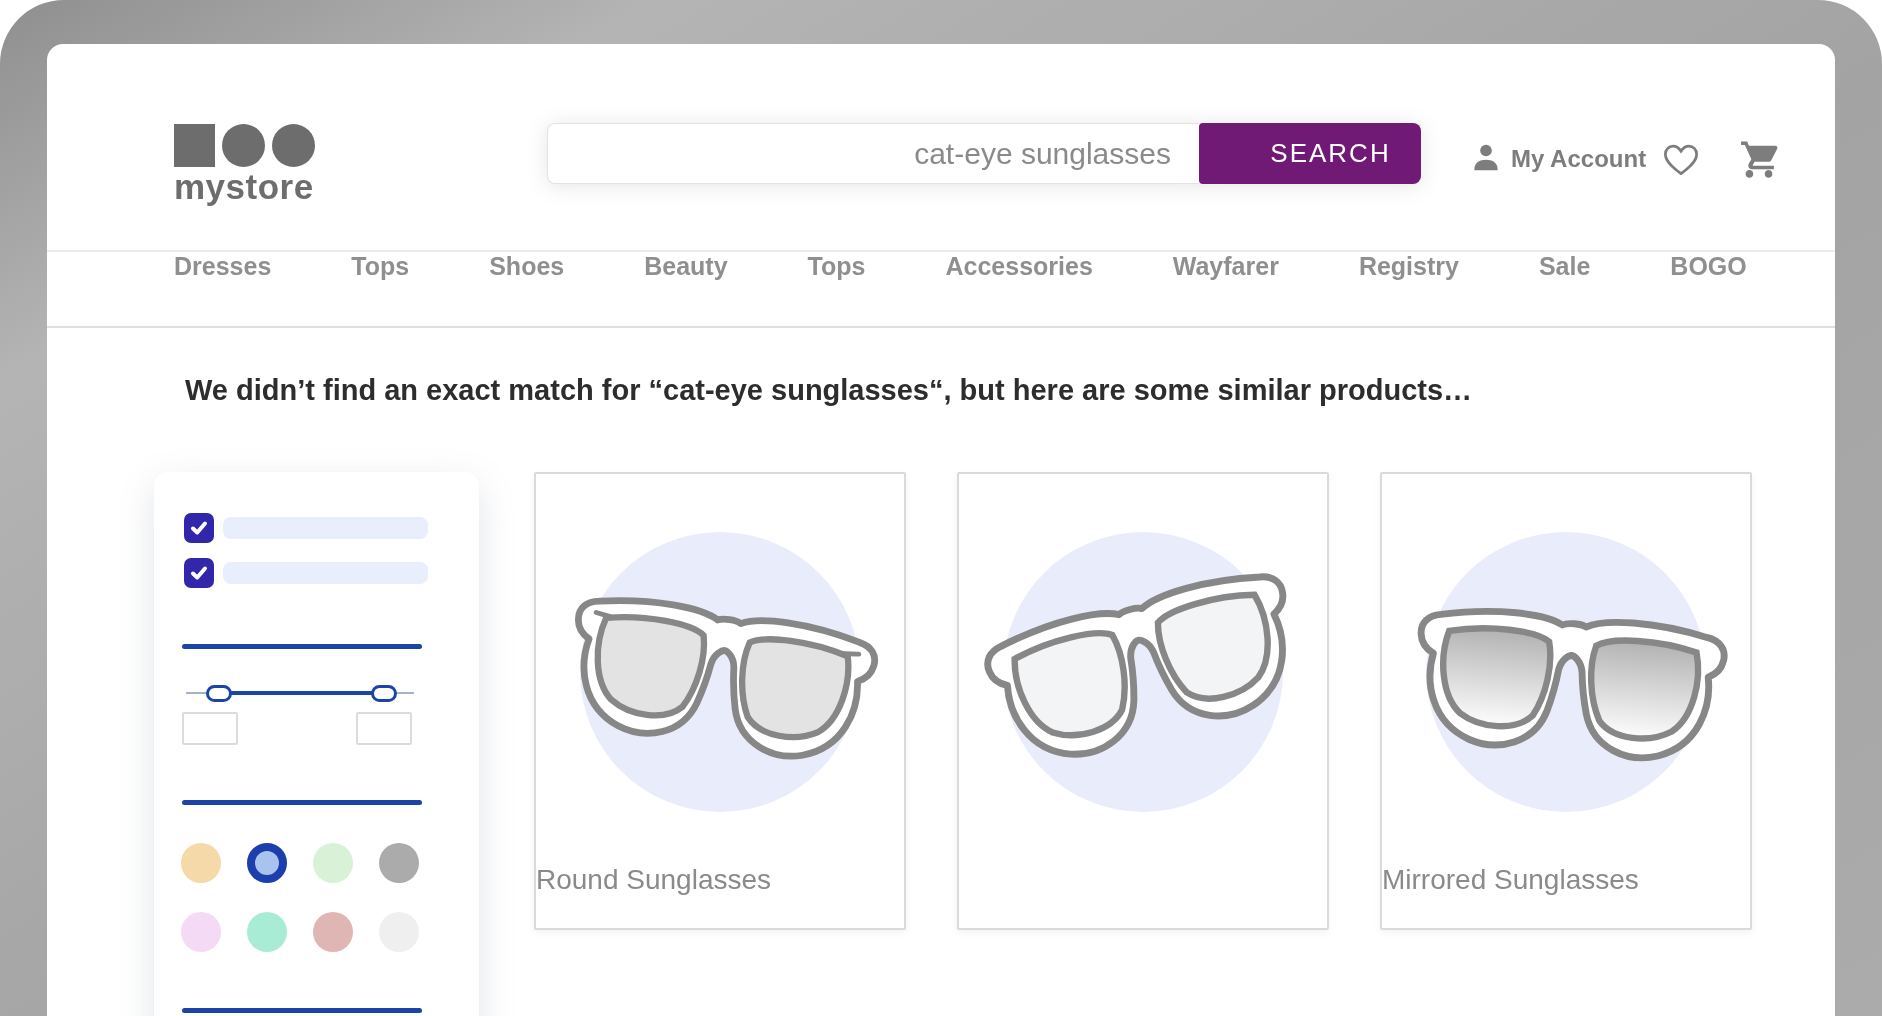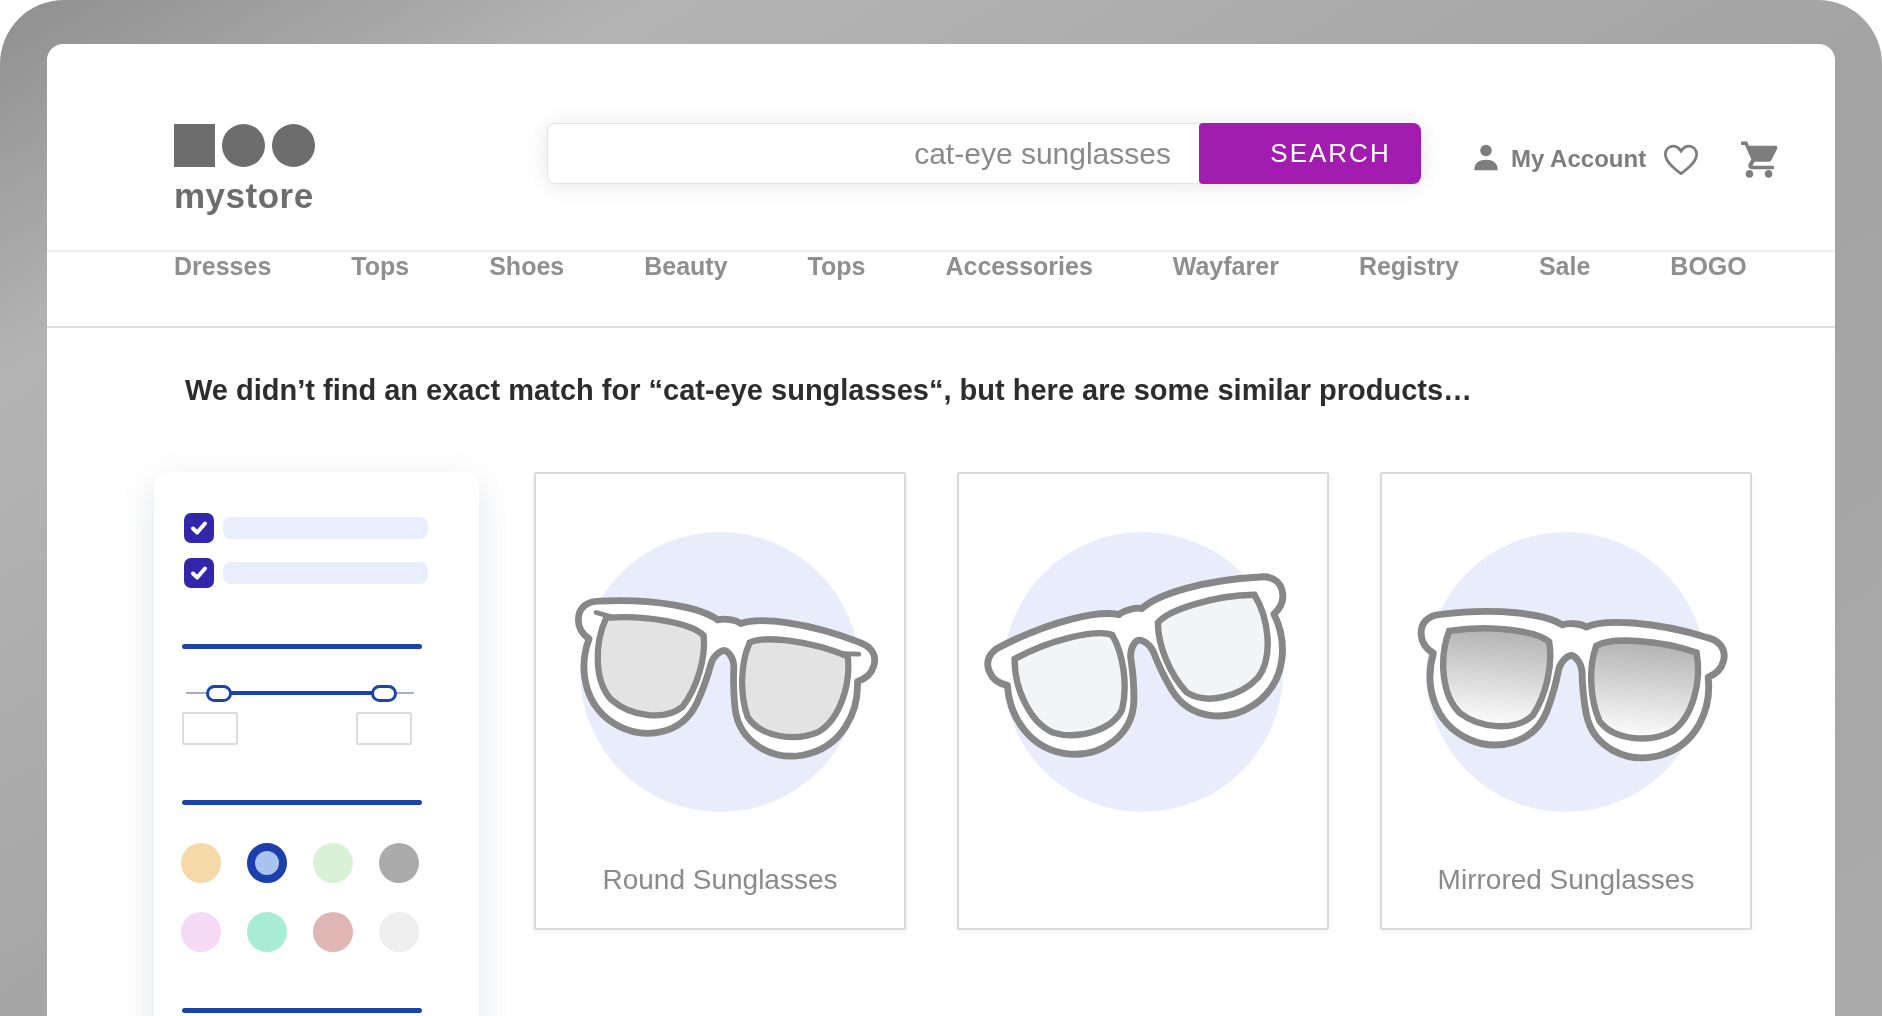--- a/index.html
+++ b/index.html
@@ -10,28 +10,28 @@
   .frame { position:absolute; inset:0; border-radius:64px 64px 0 0;
     background:linear-gradient(150deg,#8f8f8f 0%,#b4b4b4 18%,#a3a3a3 55%,#ababab 100%); }
   .content { position:absolute; left:47px; right:47px; top:44px; bottom:0;
     border-radius:16px 16px 0 0; background:#fff; overflow:hidden; }
 
   
   .logo { position:absolute; left:127px; top:80px; width:200px; }
   .logo-shapes { display:flex; gap:7px; align-items:center; }
   .logo-square { width:41px; height:43px; background:#6d6d6d; }
   .logo-circle { width:43px; height:43px; border-radius:50%; background:#6d6d6d; }
-  .logo-text { margin-top:9px; font-size:35px; font-weight:700; color:#6d6d6d; letter-spacing:0.5px; }
+  .logo-text { font-size:35px; font-weight:700; color:#6d6d6d; letter-spacing:0.5px; }
 
   .search-group { position:absolute; left:500px; top:79px; height:61px; display:flex;
     filter:drop-shadow(0 2px 10px rgba(0,0,0,0.10)); }
   .search-input { width:652px; height:61px; border:1px solid #e3e3e3; border-right:none;
     border-radius:8px 0 0 8px; font-size:30px; color:#8a8a8a; text-align:right;
     padding-right:28px; outline:none; background:#fff; font-family:"Liberation Sans",sans-serif; }
-  .search-btn { width:222px; height:61px; border:none; background:#a21caf; color:#fff;
+  .search-btn { width:222px; height:61px; border:none; background:#701a75; color:#fff;
     font-size:26px; letter-spacing:2px; border-radius:4px 8px 8px 4px; cursor:pointer;
     font-family:"Liberation Sans",sans-serif;padding-left:41px; }
 
   .account { position:absolute; left:1422px; top:96px; display:flex; align-items:center; gap:8px; cursor:pointer; }
   .account-label { font-size:24px; font-weight:700; color:#7d7d7d; }
   .icon-btn { position:absolute; top:94px; cursor:pointer; }
   .heart-btn { left:1612px; }
   .cart-btn  { left:1688px; }
 
   
@@ -74,21 +74,21 @@
   .products { position:absolute; left:487px; top:428px; display:flex; gap:51px; }
   .card { position:relative; width:372px; height:458px; background:#fff;
     border:2px solid #dadada; border-radius:2px; box-shadow:0 3px 8px rgba(0,0,0,0.05); cursor:pointer; }
   .circle-bg { position:absolute; left:50%; transform:translateX(-50%); top:58px;
     width:280px; height:280px; border-radius:50%; background:#e9edfb; }
   .pimg { position:absolute; inset:0; overflow:hidden; }
   .pimg svg { position:absolute; }
   .svg-1 { left:20px; top:108px; transform:rotate(9deg); }
   .svg-2 { left:18px; top:96px; transform:rotate(-15deg); }
   .svg-3 { left:20px; top:112px; transform:rotate(5deg); }
-  .card-label { position:absolute; left:0; right:0; top:390px; text-align:center;
+  .card-label { position:absolute; left:0; right:0; top:390px; text-align:left;
     font-size:28px; color:#8a8a8a; }
 
   .frame-outline { fill:#fff; stroke:#878787; stroke-width:7; stroke-linejoin:round; }
   .lens { stroke:#878787; stroke-width:6.5; }
   .lens-a { fill:#e3e3e3; }
   .lens-b { fill:#f3f4f6; }
   .lens-c { fill:url(#gmirror); }
   .hinge { stroke:#878787; stroke-width:5; stroke-linecap:round; }
 </style>
 </head>

